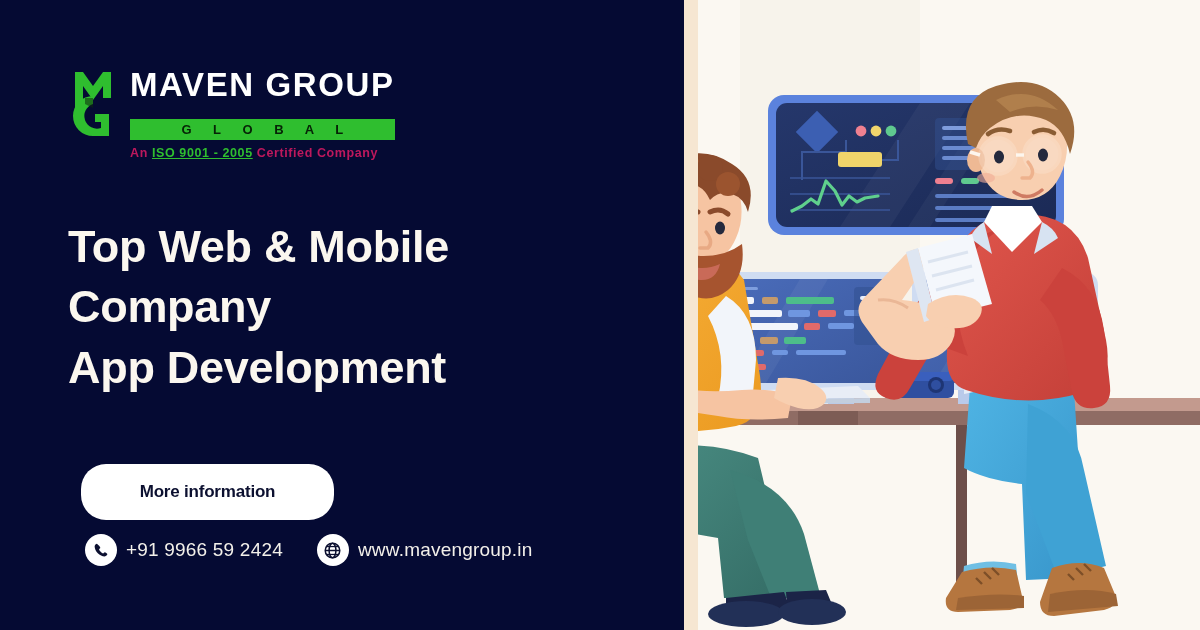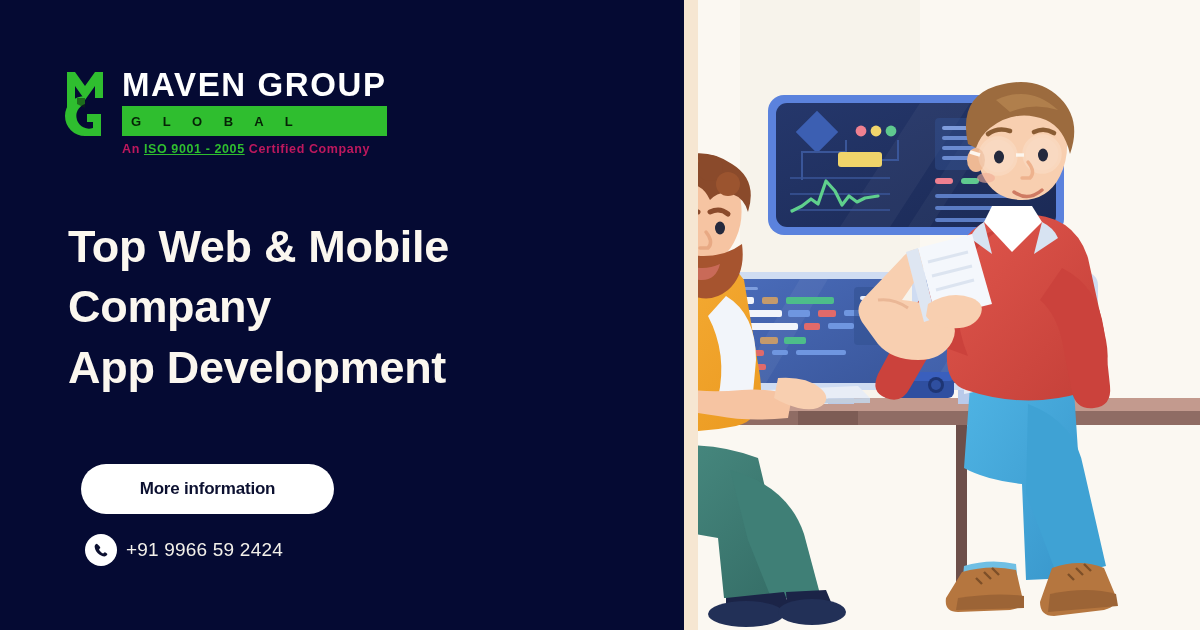--- a/index.html
+++ b/index.html
@@ -10,51 +10,51 @@
     position:relative;
   }
   #banner { position:absolute; inset:0; width:1200px; height:630px; overflow:hidden; }
 
   
   .bg-dark { position:absolute; left:0; top:0; width:684px; height:630px; background:#050a33; }
   .bg-strip { position:absolute; left:684px; top:0; width:14px; height:630px; background:#f6e6d2; }
   .bg-light { position:absolute; left:698px; top:0; width:502px; height:630px; background:#fbf8f2; }
 
   
-  .logo-wrap { position:absolute; left:64px; top:68px; display:flex; align-items:flex-start; gap:16px; }
+  .logo-wrap { position:absolute; left:72px; top:68px; display:flex; align-items:flex-start; gap:16px; }
   .logo-mark { width:42px; height:68px; flex:none; }
   .logo-text { display:flex; flex-direction:column; }
   .logo-name {
     font-size:33px; font-weight:bold; letter-spacing:1.6px;
     color:#ffffff; line-height:1.0; white-space:nowrap;
   }
   .logo-global-bar {
-    background:#2fbe2f; margin-top:5px; height:30px;
-    display:flex; align-items:center; 
+    background:#2fbe2f; margin-top:18px; height:21px;
+    display:flex; align-items:center; justify-content:center;
   }
   .logo-global {
     font-size:13px; font-weight:bold; letter-spacing:9px;
     color:#062306; padding-left:9px;
   }
   .logo-iso { margin-top:6px; font-size:12.5px; font-weight:bold; letter-spacing:0.6px; white-space:nowrap; }
   .iso-w { color:#be185d; }
   .iso-g { color:#2fbe2f;text-decoration:underline; }
 
   
   .headline {
     position:absolute; left:68px; top:208px; width:560px;
     color:#fbf7ef; font-size:45px; font-weight:bold;
     line-height:1.34; letter-spacing:-0.3px;margin-top:9px;
   }
   .headline div { white-space:nowrap; }
 
   
   .cta {
     position:absolute; left:81px; top:464px;
-    width:253px; height:50px; border-radius:25px;
+    width:253px; height:56px; border-radius:25px;
     background:#ffffff; color:#0c1030;
     border:none; cursor:pointer;
     font-family:"Liberation Sans", sans-serif;
     font-size:17px; font-weight:bold; letter-spacing:-0.2px;
   }
 
   
   .contact { position:absolute; left:85px; top:534px; display:flex; align-items:center; gap:14px; }
   .c-item { display:flex; align-items:center; gap:9px; }
   .c-item.second { margin-left:20px; }
@@ -370,15 +370,27 @@
 
   <div class="contact">
     <a class="c-item" href="#" style="text-decoration:none">
       <span class="c-icon">
         <svg width="18" height="18" viewBox="0 0 24 24">
           <path d="M6.6 3.5 C5.4 3.5 3.5 5.3 3.5 7 c0 6.6 6.9 13.5 13.5 13.5 1.7 0 3.5-1.9 3.5-3.1 0-.6-2.6-2.5-3.4-2.5-.7 0-1.6 1.6-2.3 1.6-1.2 0-5.3-4.1-5.3-5.3 0-.7 1.6-1.6 1.6-2.3 0-.8-1.9-3.4-2.5-3.4 z" fill="#0c1030"></path>
         </svg>
       </span>
       <span class="c-text">+91 9966 59 2424</span>
     </a>
+    <a class="c-item second" href="#" style="text-decoration:none">
+      <span class="c-icon">
+        <svg width="19" height="19" viewBox="0 0 24 24">
+          <circle cx="12" cy="12" r="9.2" fill="none" stroke="#0c1030" stroke-width="1.9"></circle>
+          <ellipse cx="12" cy="12" rx="4.3" ry="9.2" fill="none" stroke="#0c1030" stroke-width="1.9"></ellipse>
+          <line x1="2.8" y1="12" x2="21.2" y2="12" stroke="#0c1030" stroke-width="1.9"></line>
+          <line x1="4.6" y1="7" x2="19.4" y2="7" stroke="#0c1030" stroke-width="1.6"></line>
+          <line x1="4.6" y1="17" x2="19.4" y2="17" stroke="#0c1030" stroke-width="1.6"></line>
+        </svg>
+      </span>
+      <span class="c-text">www.mavengroup.in</span>
+    </a>
   </div>
 
 </div>
 
 </body></html>

